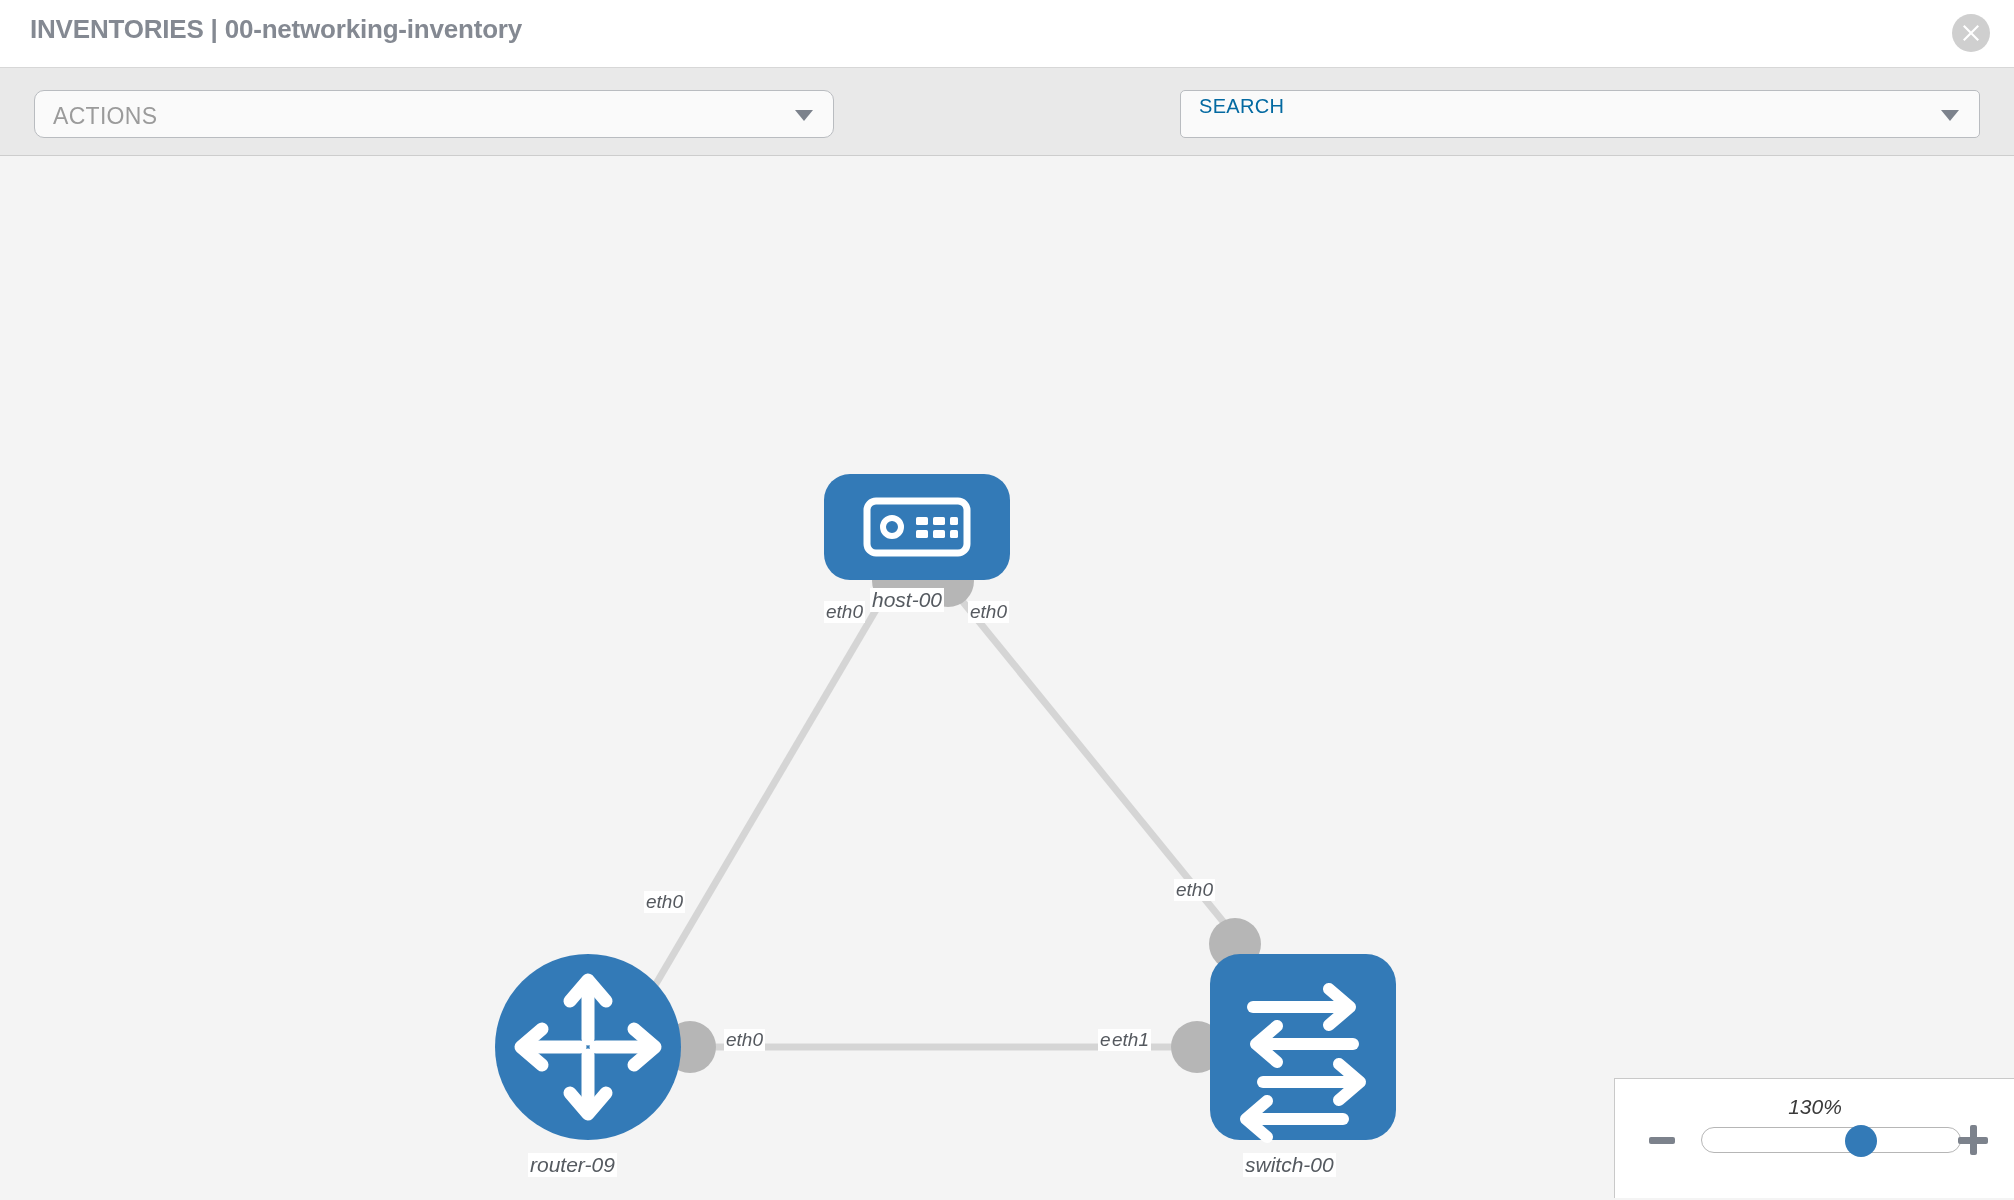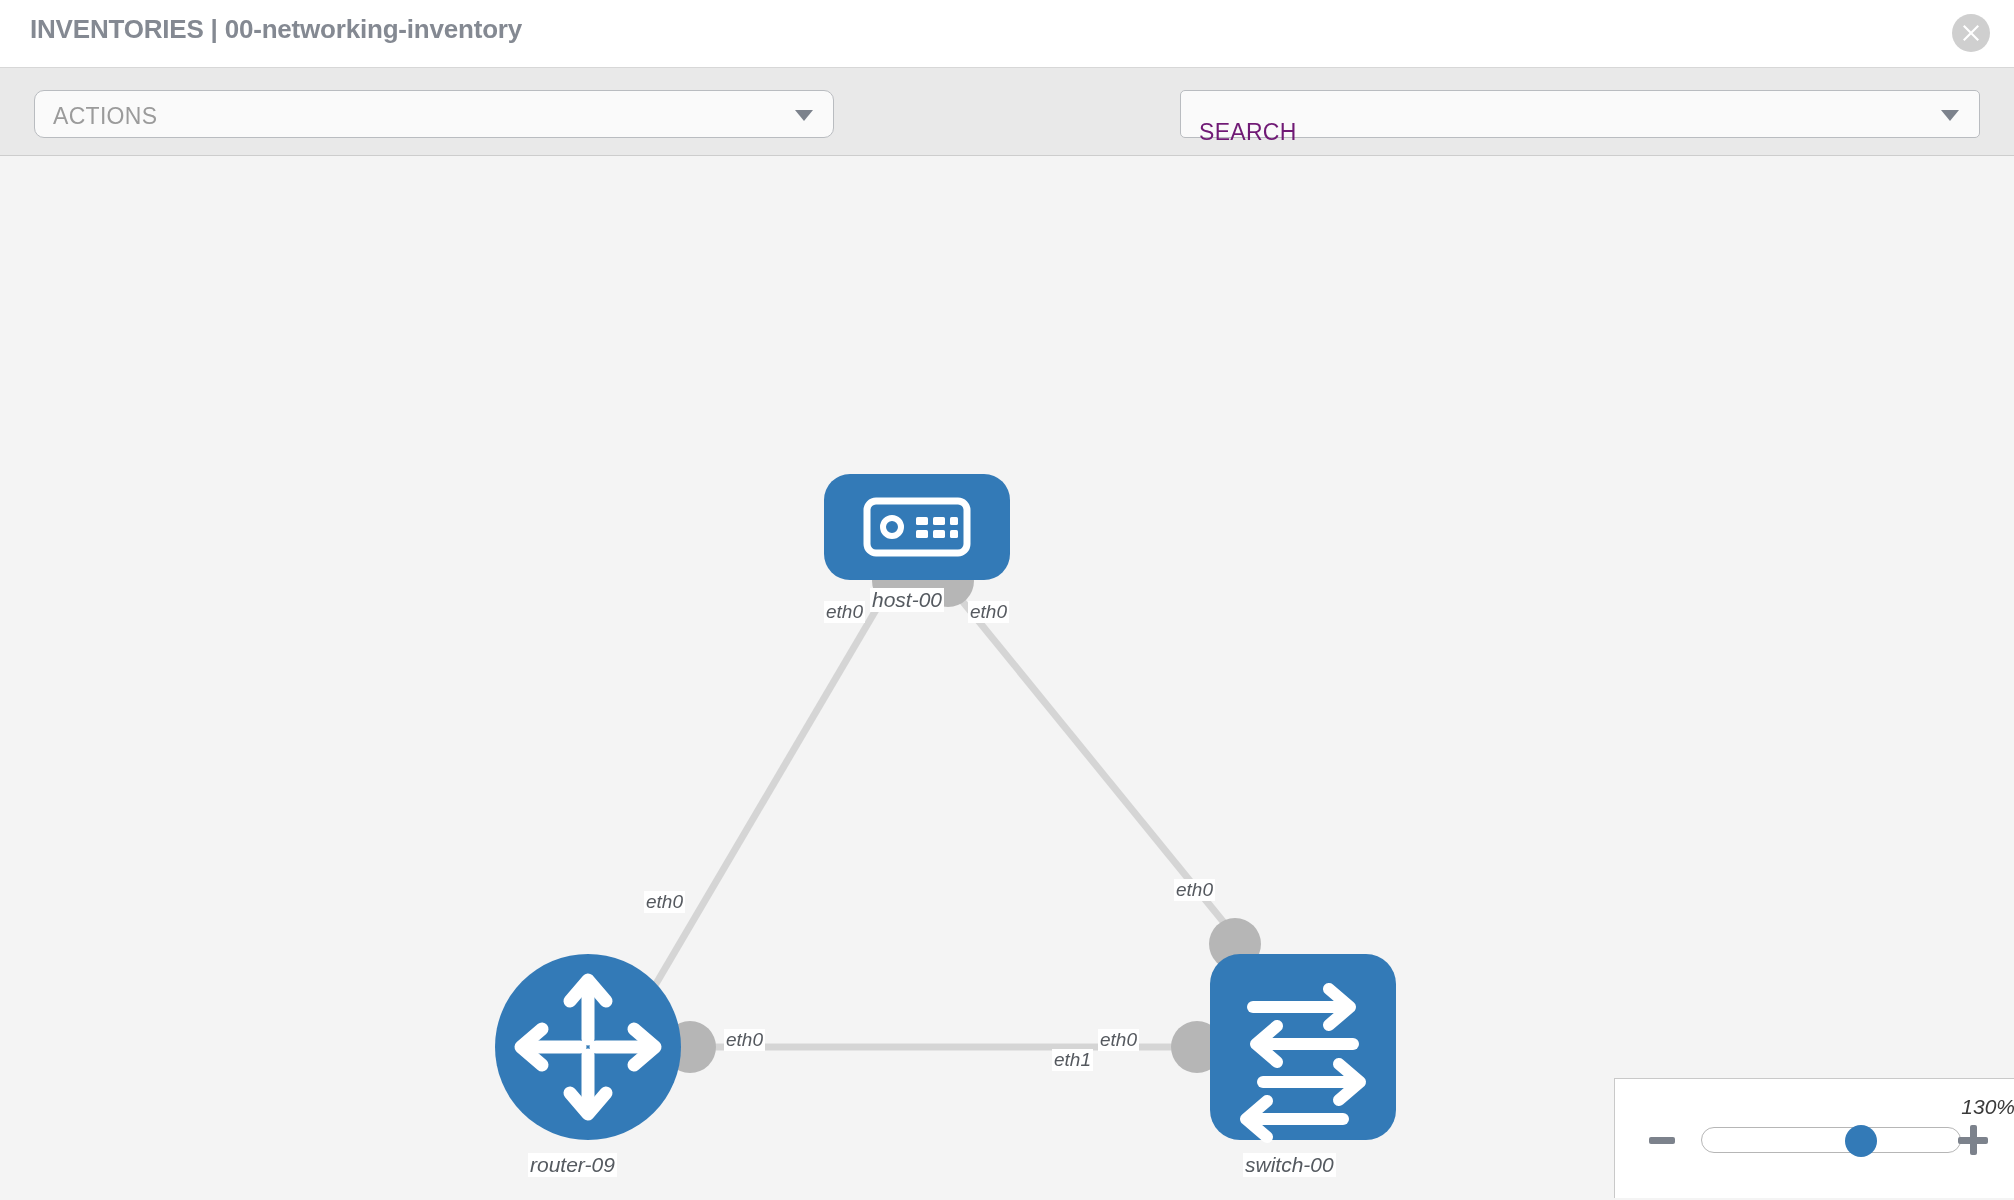--- a/index.html
+++ b/index.html
@@ -95,23 +95,23 @@
     width: 800px;
     height: 48px;
     background: #fafafa;
     border: 1px solid #b9bcc0;
     border-radius: 5px;
     cursor: text;
   }
   .search-select .sel-label {
     position: absolute;
     left: 18px;
-    top: 28px;
-    font-size: 23px;
-    color: #701a75;
+    top: 4px;
+    font-size: 20px;
+    color: #0369a1;
     letter-spacing: 0.3px;
   }
 
   
   .canvas {
     position: relative;
     width: 2014px;
     height: 1042px;
     background: #f4f4f4;
     overflow: hidden;
@@ -153,21 +153,21 @@
     height: 120px;
     background: #ffffff;
     border-top: 1px solid #c9c9c9;
     border-left: 1px solid #c9c9c9;
   }
   .zoom-value {
     position: absolute;
     top: 16px;
     left: 0;
     width: 400px;
-    text-align: right;
+    text-align: center;
     font-size: 21px;
     color: #3a3a3a;
   }
   .zoom-minus {
     position: absolute;
     left: 34px;
     top: 58px;
     width: 26px;
     height: 7px;
     background: #7c828c;
@@ -334,21 +334,21 @@
   <div class="iface-label" style="left:968px; top:445px;">eth0</div>
 
   <div class="iface-label" style="left:644px; top:735px;">eth0</div>
 
   <div class="iface-label" style="left:1174px; top:723px;">eth0</div>
 
   <div class="iface-label" style="left:724px; top:873px;">eth0</div>
 
   <div class="iface-label" style="left:1098px; top:873px;">eth0</div>
 
-  <div class="iface-label" style="left:1052px; top:873px;margin-top:20px;">eth1</div>
+  <div class="iface-label" style="left:1110px; top:873px;">eth1</div>
 
   <div class="node-label" style="left:528px; top:997px;">router-09</div>
 
   <div class="node-label" style="left:1243px; top:997px;">switch-00</div>
 
   <div class="zoom-widget">
     <div class="zoom-value">130%</div>
     <div class="zoom-minus"></div>
     <div class="zoom-track"></div>
     <div class="zoom-handle" style="left: 229.64px;"></div>

